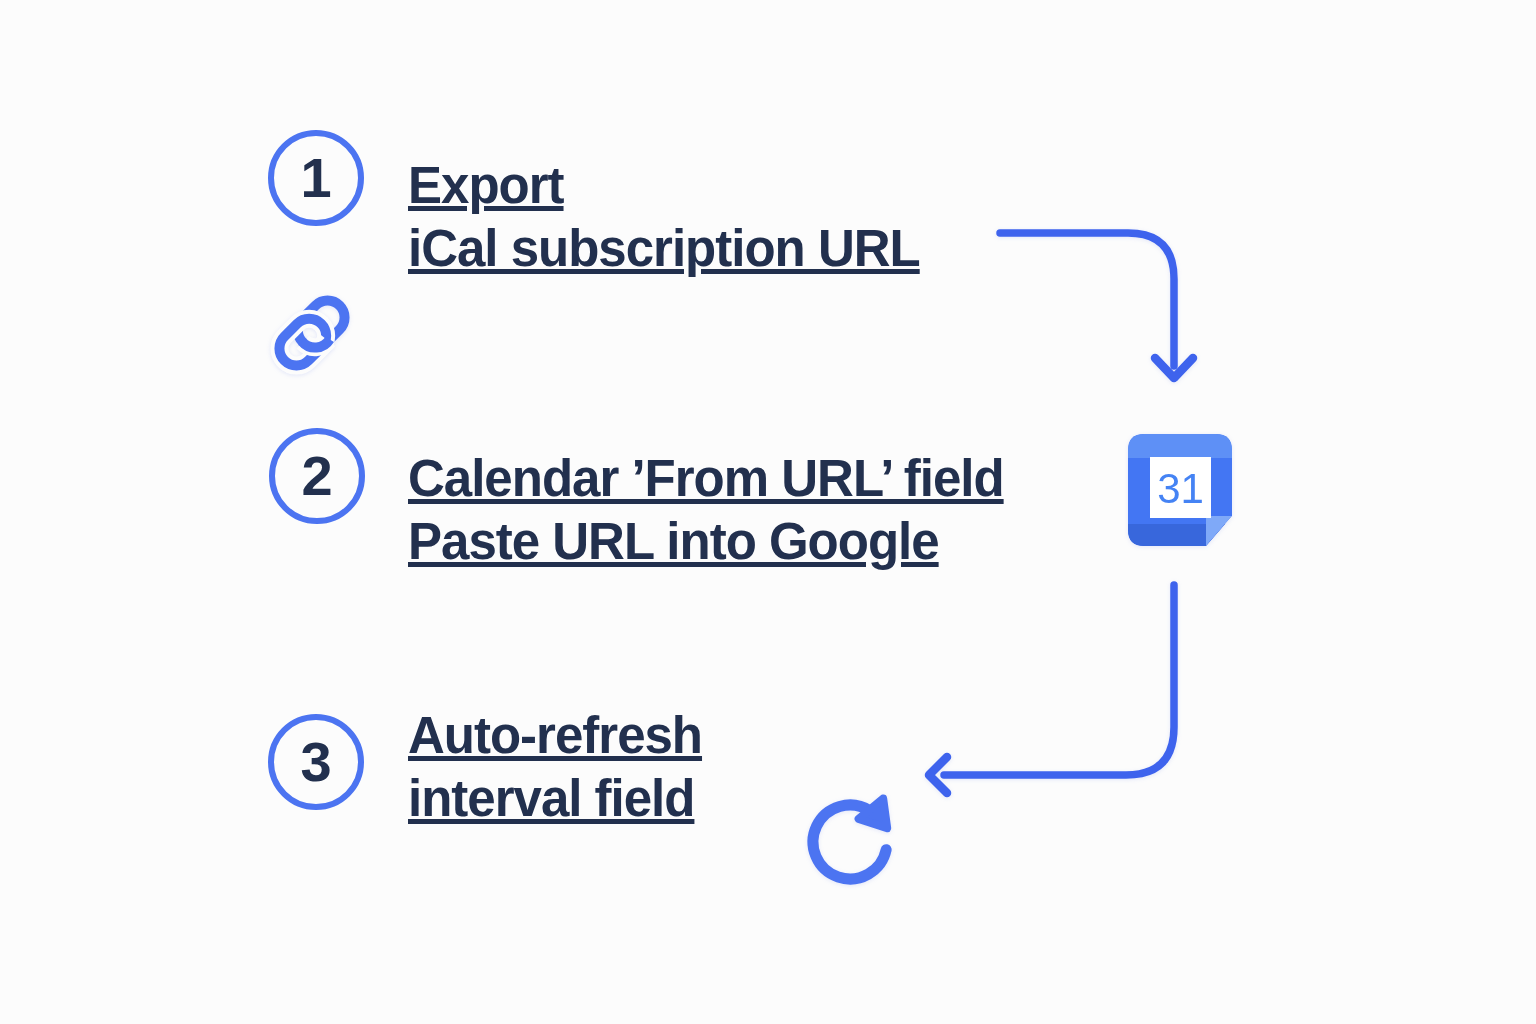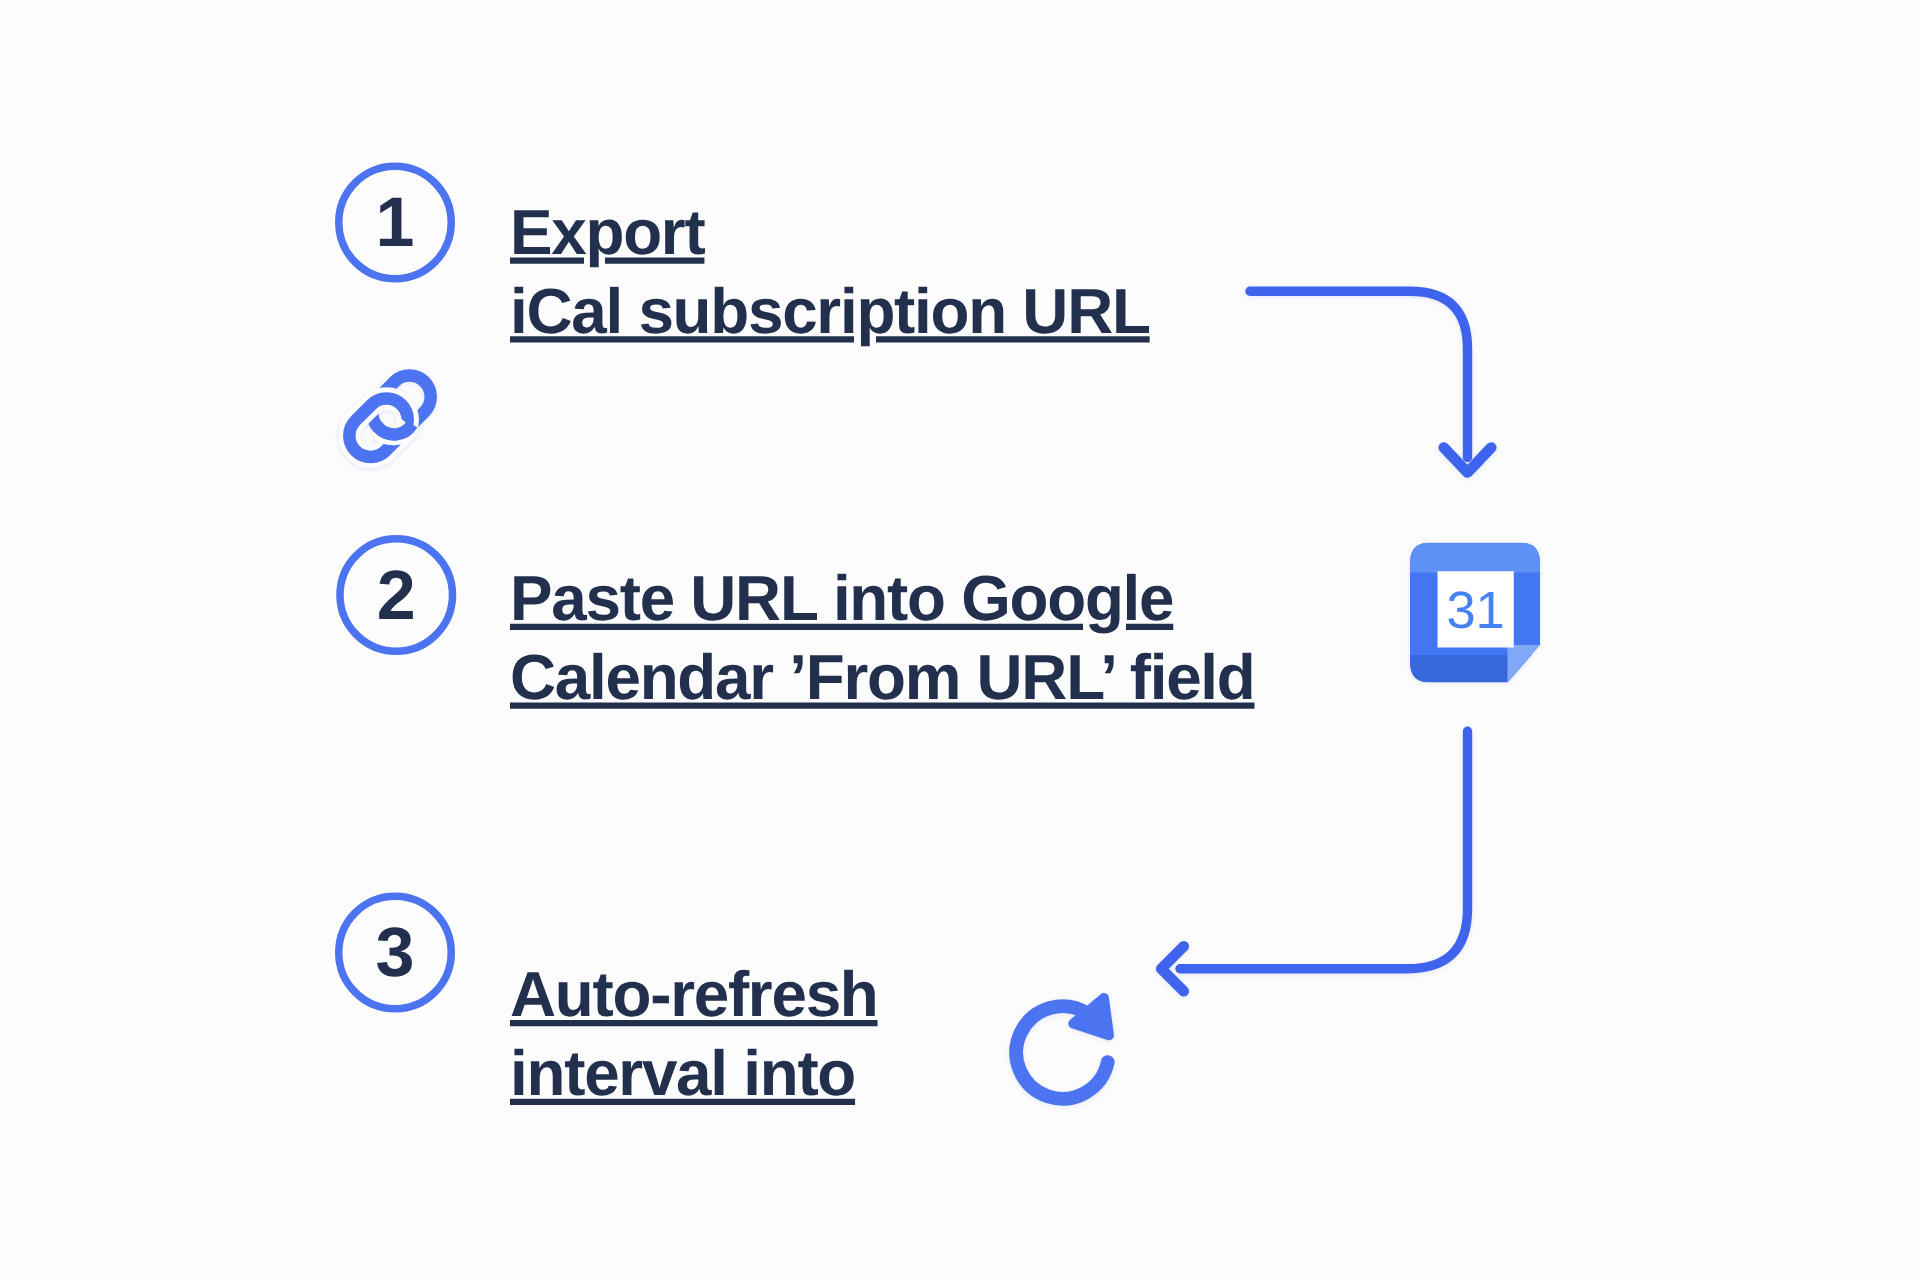--- a/index.html
+++ b/index.html
@@ -49,21 +49,21 @@
     text-decoration:underline;
   }
   .label .line{display:block;}
   .icon-svg{position:absolute;filter:drop-shadow(0 1px 2px rgba(80,110,230,0.15));}
   .arrows{position:absolute;left:0;top:0;filter:drop-shadow(0 1px 2px rgba(80,110,230,0.15));}
   #badge-1{left:268px;top:130px;}
   #badge-2{left:269px;top:428px;}
   #badge-3{left:268px;top:714px;}
   #label-1{left:408px;top:154px;}
   #label-2{left:408px;top:447px;}
-  #label-3{left:408px;top:764px;}
+  #label-3{left:408px;top:704px;}
   #link-icon{left:262px;top:283px;}
   #calendar-icon{left:1128px;top:434px;}
   #refresh-icon{left:800px;top:792px;}
 </style>
 </head>
 <body style="background: rgb(252, 252, 252);">
 
 <div class="canvas">
 
   <div class="badge" id="badge-1">
@@ -84,22 +84,22 @@
 
       <path d="M67 44 A17 17 0 0 1 50 63" stroke="#FCFCFC" stroke-width="18"></path>
       <path d="M67 42 A17 17 0 0 1 49 63" stroke="var(--accent-soft)" stroke-width="10"></path>
     </g>
   </svg>
 
   <div class="badge" id="badge-2">
     <span class="num">2</span>
   </div>
   <div class="label" id="label-2">
+    <span class="line">Calendar ’From URL’ field</span>
     <span class="line">Paste URL into Google</span>
-    <span class="line">Calendar ’From URL’ field</span>
   </div>
 
   <svg class="icon-svg" id="calendar-icon" width="104" height="112" viewBox="0 0 104 112">
     <defs>
       <clipPath id="cal-clip">
         <path d="M16 0 H88 Q104 0 104 16 V82 L78 112 H16 Q0 112 0 96 V16 Q0 0 16 0 Z"></path>
       </clipPath>
     </defs>
     <g clip-path="url(#cal-clip)">
       <path d="M16 0 H88 Q104 0 104 16 V82 L78 112 H16 Q0 112 0 96 V16 Q0 0 16 0 Z" fill="var(--cal-main)"></path>
@@ -109,21 +109,21 @@
       <rect x="22" y="23" width="61" height="61" fill="#FFFFFF"></rect>
       <text x="52.5" y="54" text-anchor="middle" dominant-baseline="central" font-family="Liberation Sans, sans-serif" font-size="42" font-weight="400" fill="var(--cal-number)">31</text>
     </g>
   </svg>
 
   <div class="badge" id="badge-3">
     <span class="num">3</span>
   </div>
   <div class="label" id="label-3">
     <span class="line">Auto-refresh</span>
-    <span class="line">interval into</span>
+    <span class="line">interval field</span>
   </div>
 
   <svg class="icon-svg" id="refresh-icon" width="100" height="100" viewBox="0 0 100 100">
     <path d="M86.2 57.7 A37 37 0 1 1 69.6 18.6" fill="none" stroke="var(--accent-soft)" stroke-width="11" stroke-linecap="round"></path>
     <polygon points="78,5 61,32 91,32" fill="var(--accent-soft)" stroke="var(--accent-soft)" stroke-width="8" stroke-linejoin="round" transform="rotate(18 76 22)"></polygon>
   </svg>
 
   <svg class="arrows" width="1536" height="1024" viewBox="0 0 1536 1024">
     <g fill="none" stroke="var(--accent)" stroke-linecap="round" stroke-linejoin="round">
       <path d="M1000 233 H1128 Q1174 233 1174 279 V366" stroke-width="7.5"></path>

